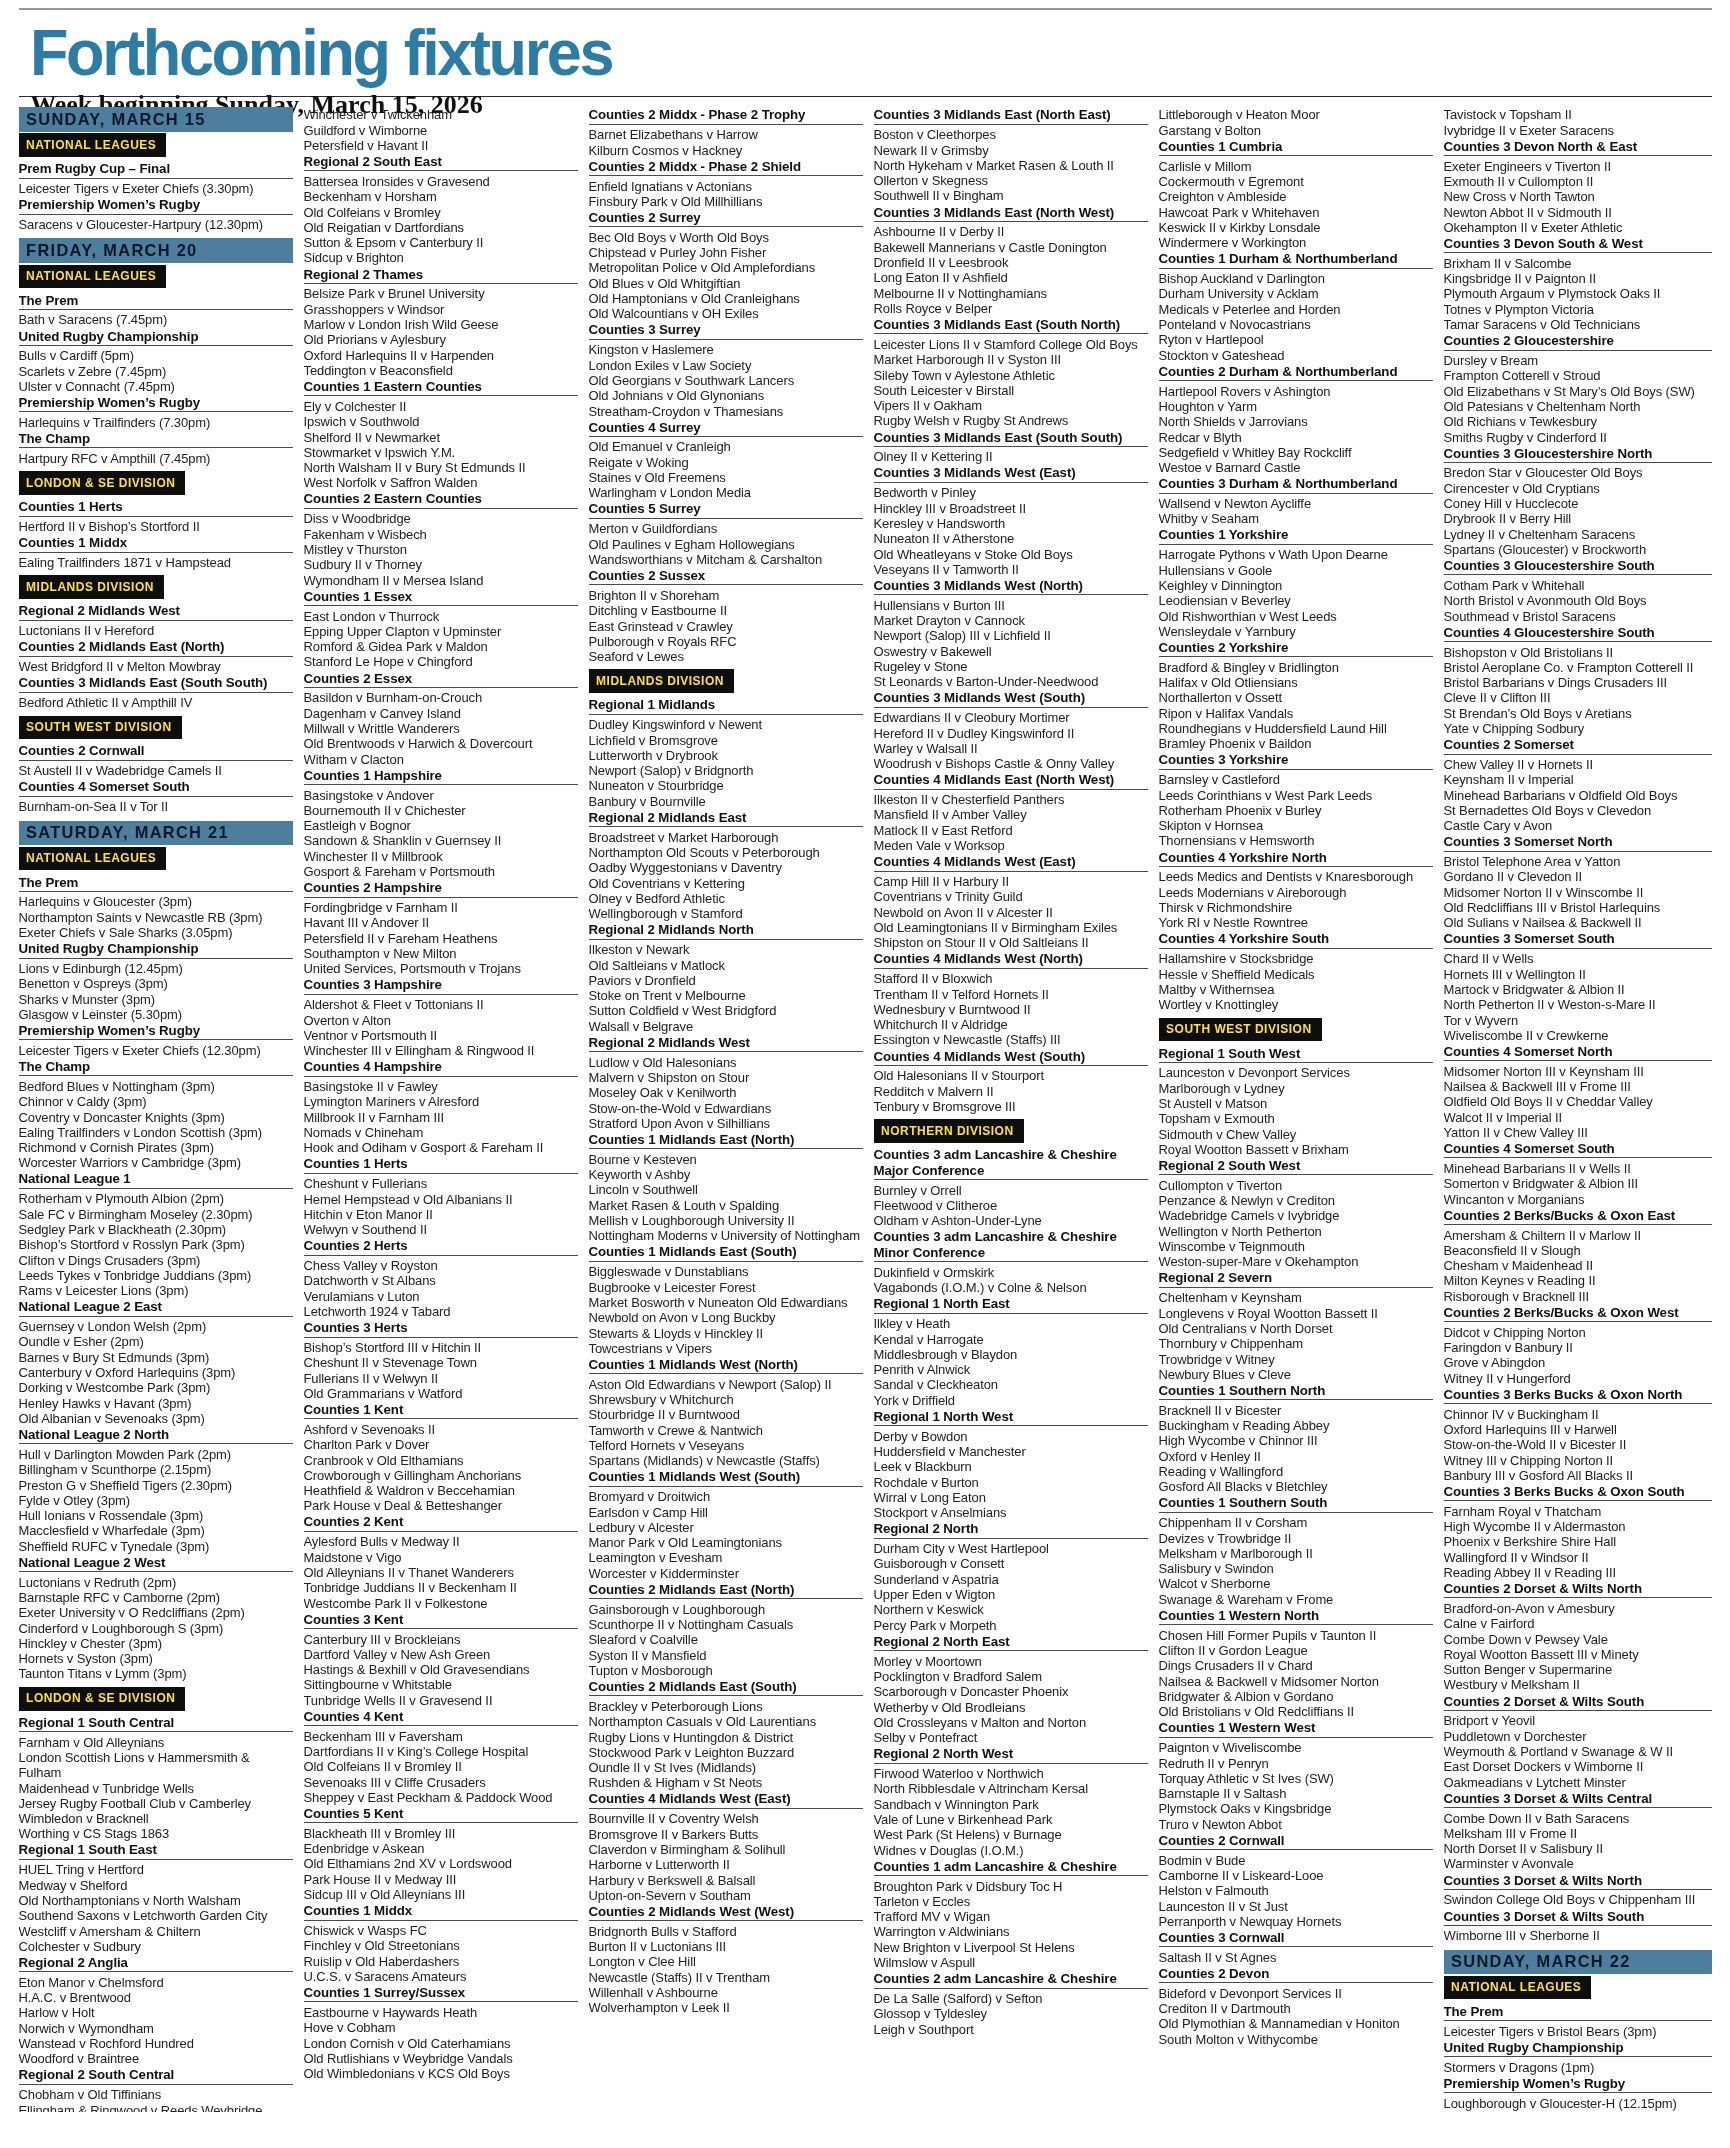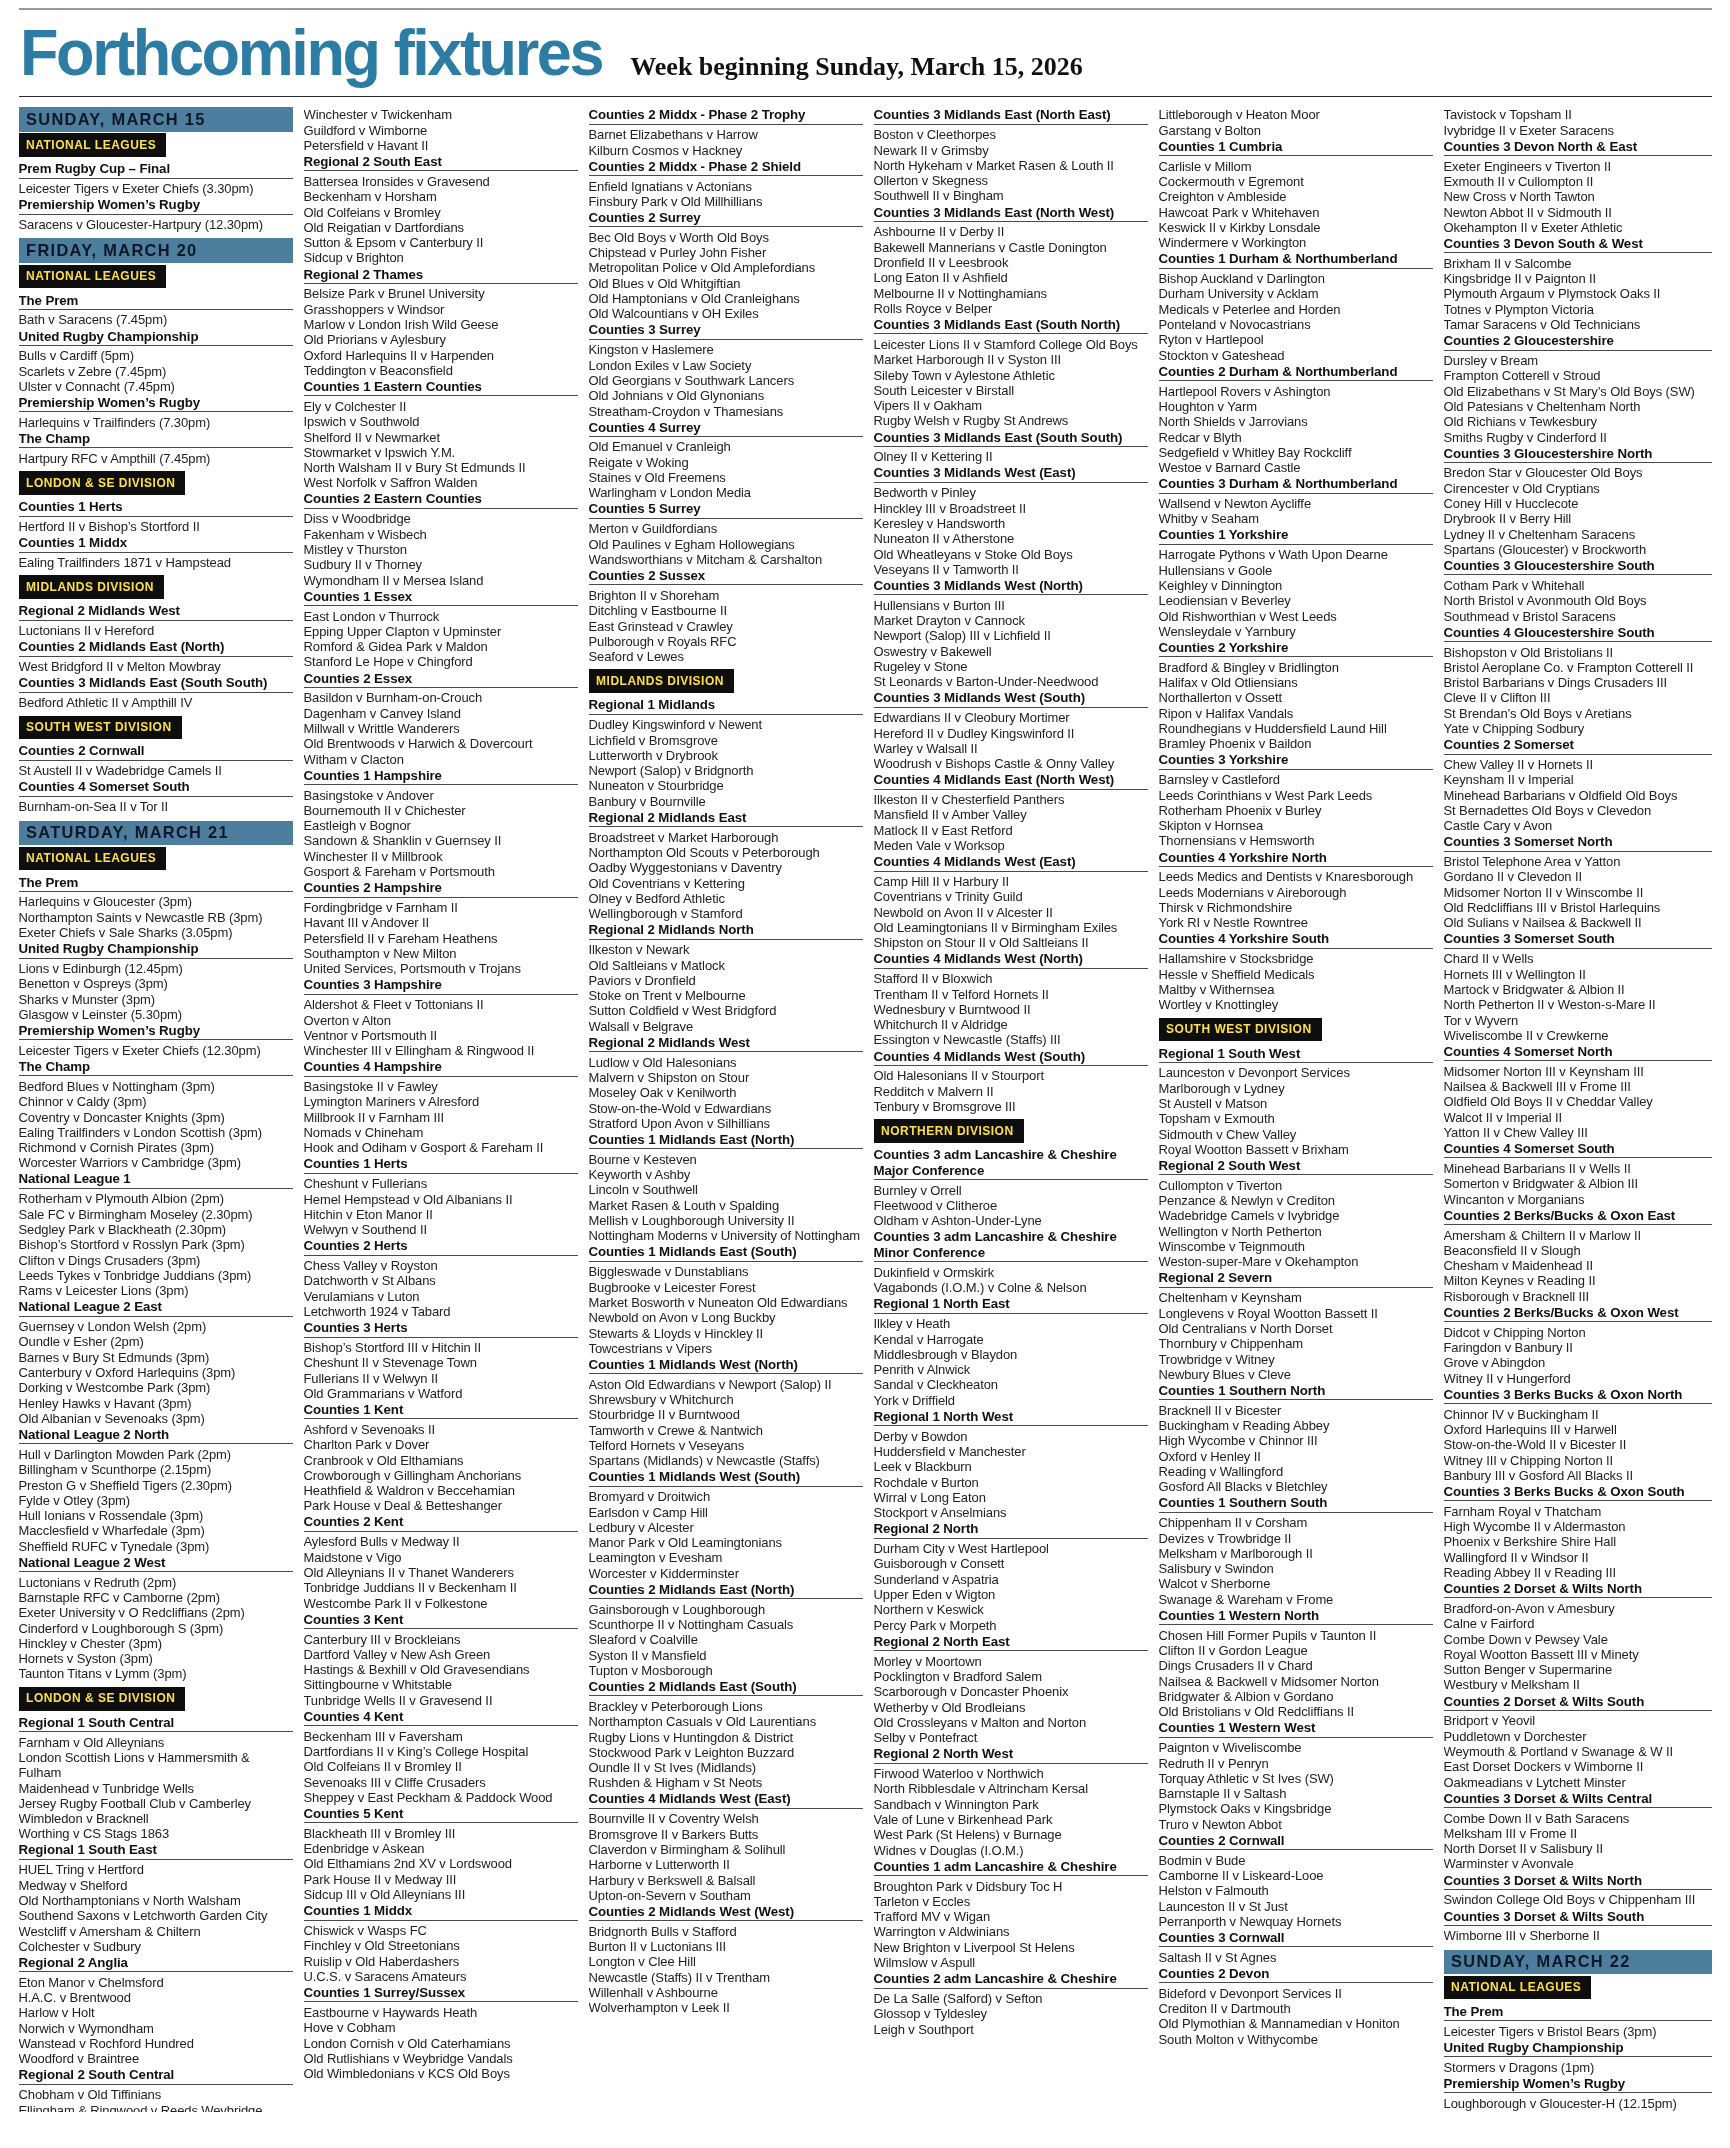--- a/index.html
+++ b/index.html
@@ -1,20 +1,20 @@
 <!DOCTYPE html>
 <html style="--teal: #2d7ca3; --bar-teal: #4e7e9d; --bar-black: #0e0e0e;font-size:13.4px"><head>
 <meta charset="utf-8">
 <style>
   * { margin:0; padding:0; box-sizing:border-box; }
   html,body { width:1730px; background:#fff; }
   body { height:2148px; overflow:hidden; font-family:"Liberation Sans", sans-serif; color:#1a1a1a; }
   .page { width:1730px; height:2148px; padding:0 18.5px; overflow:hidden; }
   .top-rule { border-top:2.5px solid #999; margin:8.4px 0 0; }
-  .masthead { display:flex; align-items:baseline; padding:5px 0 0 1.7px; height:86px; }
+  .masthead { display:flex; align-items:baseline; padding:5px 0 0 1.7px; height:86px;flex-direction:column; }
   .headline { font-size:65px; font-weight:bold; letter-spacing:-2.5px; transform:scaleX(.97); transform-origin:left; color:var(--teal,#2d7ca3); white-space:nowrap; }
   .week-note { font-family:"Liberation Serif", serif; font-weight:bold; font-size:26px; color:#111; margin-left:10px; white-space:nowrap; }
   .advisory { font-size:19.3px; font-weight:bold; color:#111; padding:6.7px 0 8.4px 1.7px; }
   .mid-rule { border-top:1.7px solid #2b2b2b; margin:0 0 10px; }
   .cols { display:flex; gap:11px; align-items:flex-start; height:2005px; overflow:hidden; }
   .col { width:274px; flex:0 0 274px; overflow:hidden; }
   .col > :first-child { margin-top:0 !important; }
   .fx { font-size:13px; line-height:15.3px; color:#222; letter-spacing:-0.1px; }
   .hdr { font-size:13.3px; font-weight:bold; line-height:15.6px; color:#111; border-bottom:1.3px solid #4a4a4a; margin:0.8px 0 2.5px; padding-bottom:0.8px; letter-spacing:-0.1px; }
   .sec { display:table; background:var(--bar-black,#0e0e0e); color:#fde047; font-weight:bold; font-size:12px; line-height:17px; letter-spacing:0.5px; padding:3.4px 10px 3.4px 7.6px; margin:5px 0 4.2px; white-space:nowrap; }

